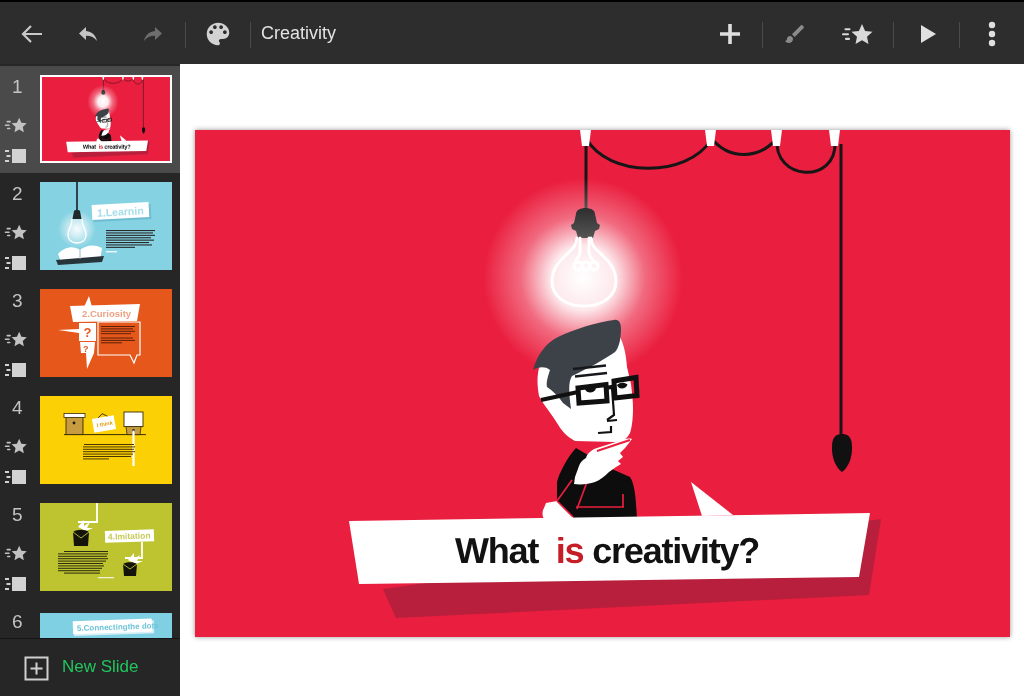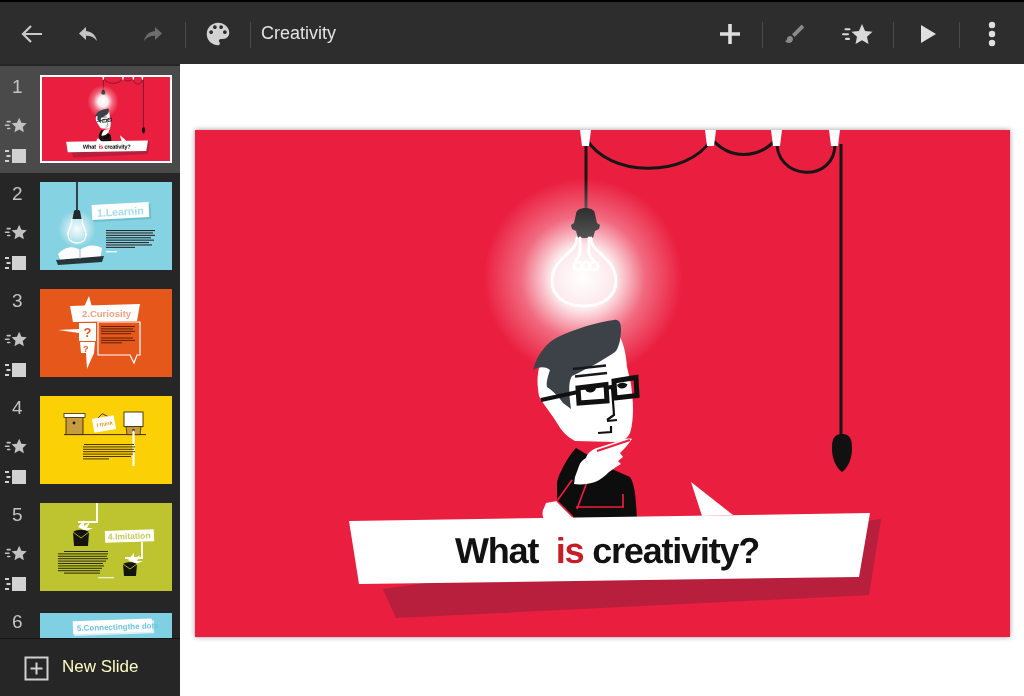--- a/index.html
+++ b/index.html
@@ -11,21 +11,21 @@
   .ticon { position:absolute; top:0; height:64px; display:flex; align-items:center; justify-content:center; }
   #title { position:absolute; left:261px; top:0; height:64px; line-height:62px; color:#e3e3e3; font-size:18px; }
   
   #sidebar { position:absolute; left:0; top:64px; width:180px; height:632px; background:#262626; }
   .row { position:absolute; left:0; width:180px; height:107px; }
   .rnum { position:absolute; left:12px; top:10px; color:#c3c3c3; font-size:19px; }
   .rstar { position:absolute; left:4px; top:49px; }
   .rsq { position:absolute; left:4px; top:81px; }
   .thumb { position:absolute; left:40px; top:9px; width:132px; height:88px; overflow:hidden; }
   #newslide { position:absolute; left:0; top:574px; width:180px; height:58px; background:#262626; border-top:1px solid #151515; }
-  #newslide span { position:absolute; left:62px; top:0; line-height:56px; color:#fef9c3; font-size:17px; }
+  #newslide span { position:absolute; left:62px; top:0; line-height:56px; color:#22c55e; font-size:17px; }
   
   #main { position:absolute; left:180px; top:64px; width:844px; height:632px; background:#ffffff; }
   #slide { position:absolute; left:15px; top:66px; width:815px; height:507px; background:#ea1e3e; box-shadow:0 0 5px rgba(0,0,0,0.42); }
 </style>
 </head>
 <body>
 <div id="app">
 
   <div id="main">
     <div id="slide">

